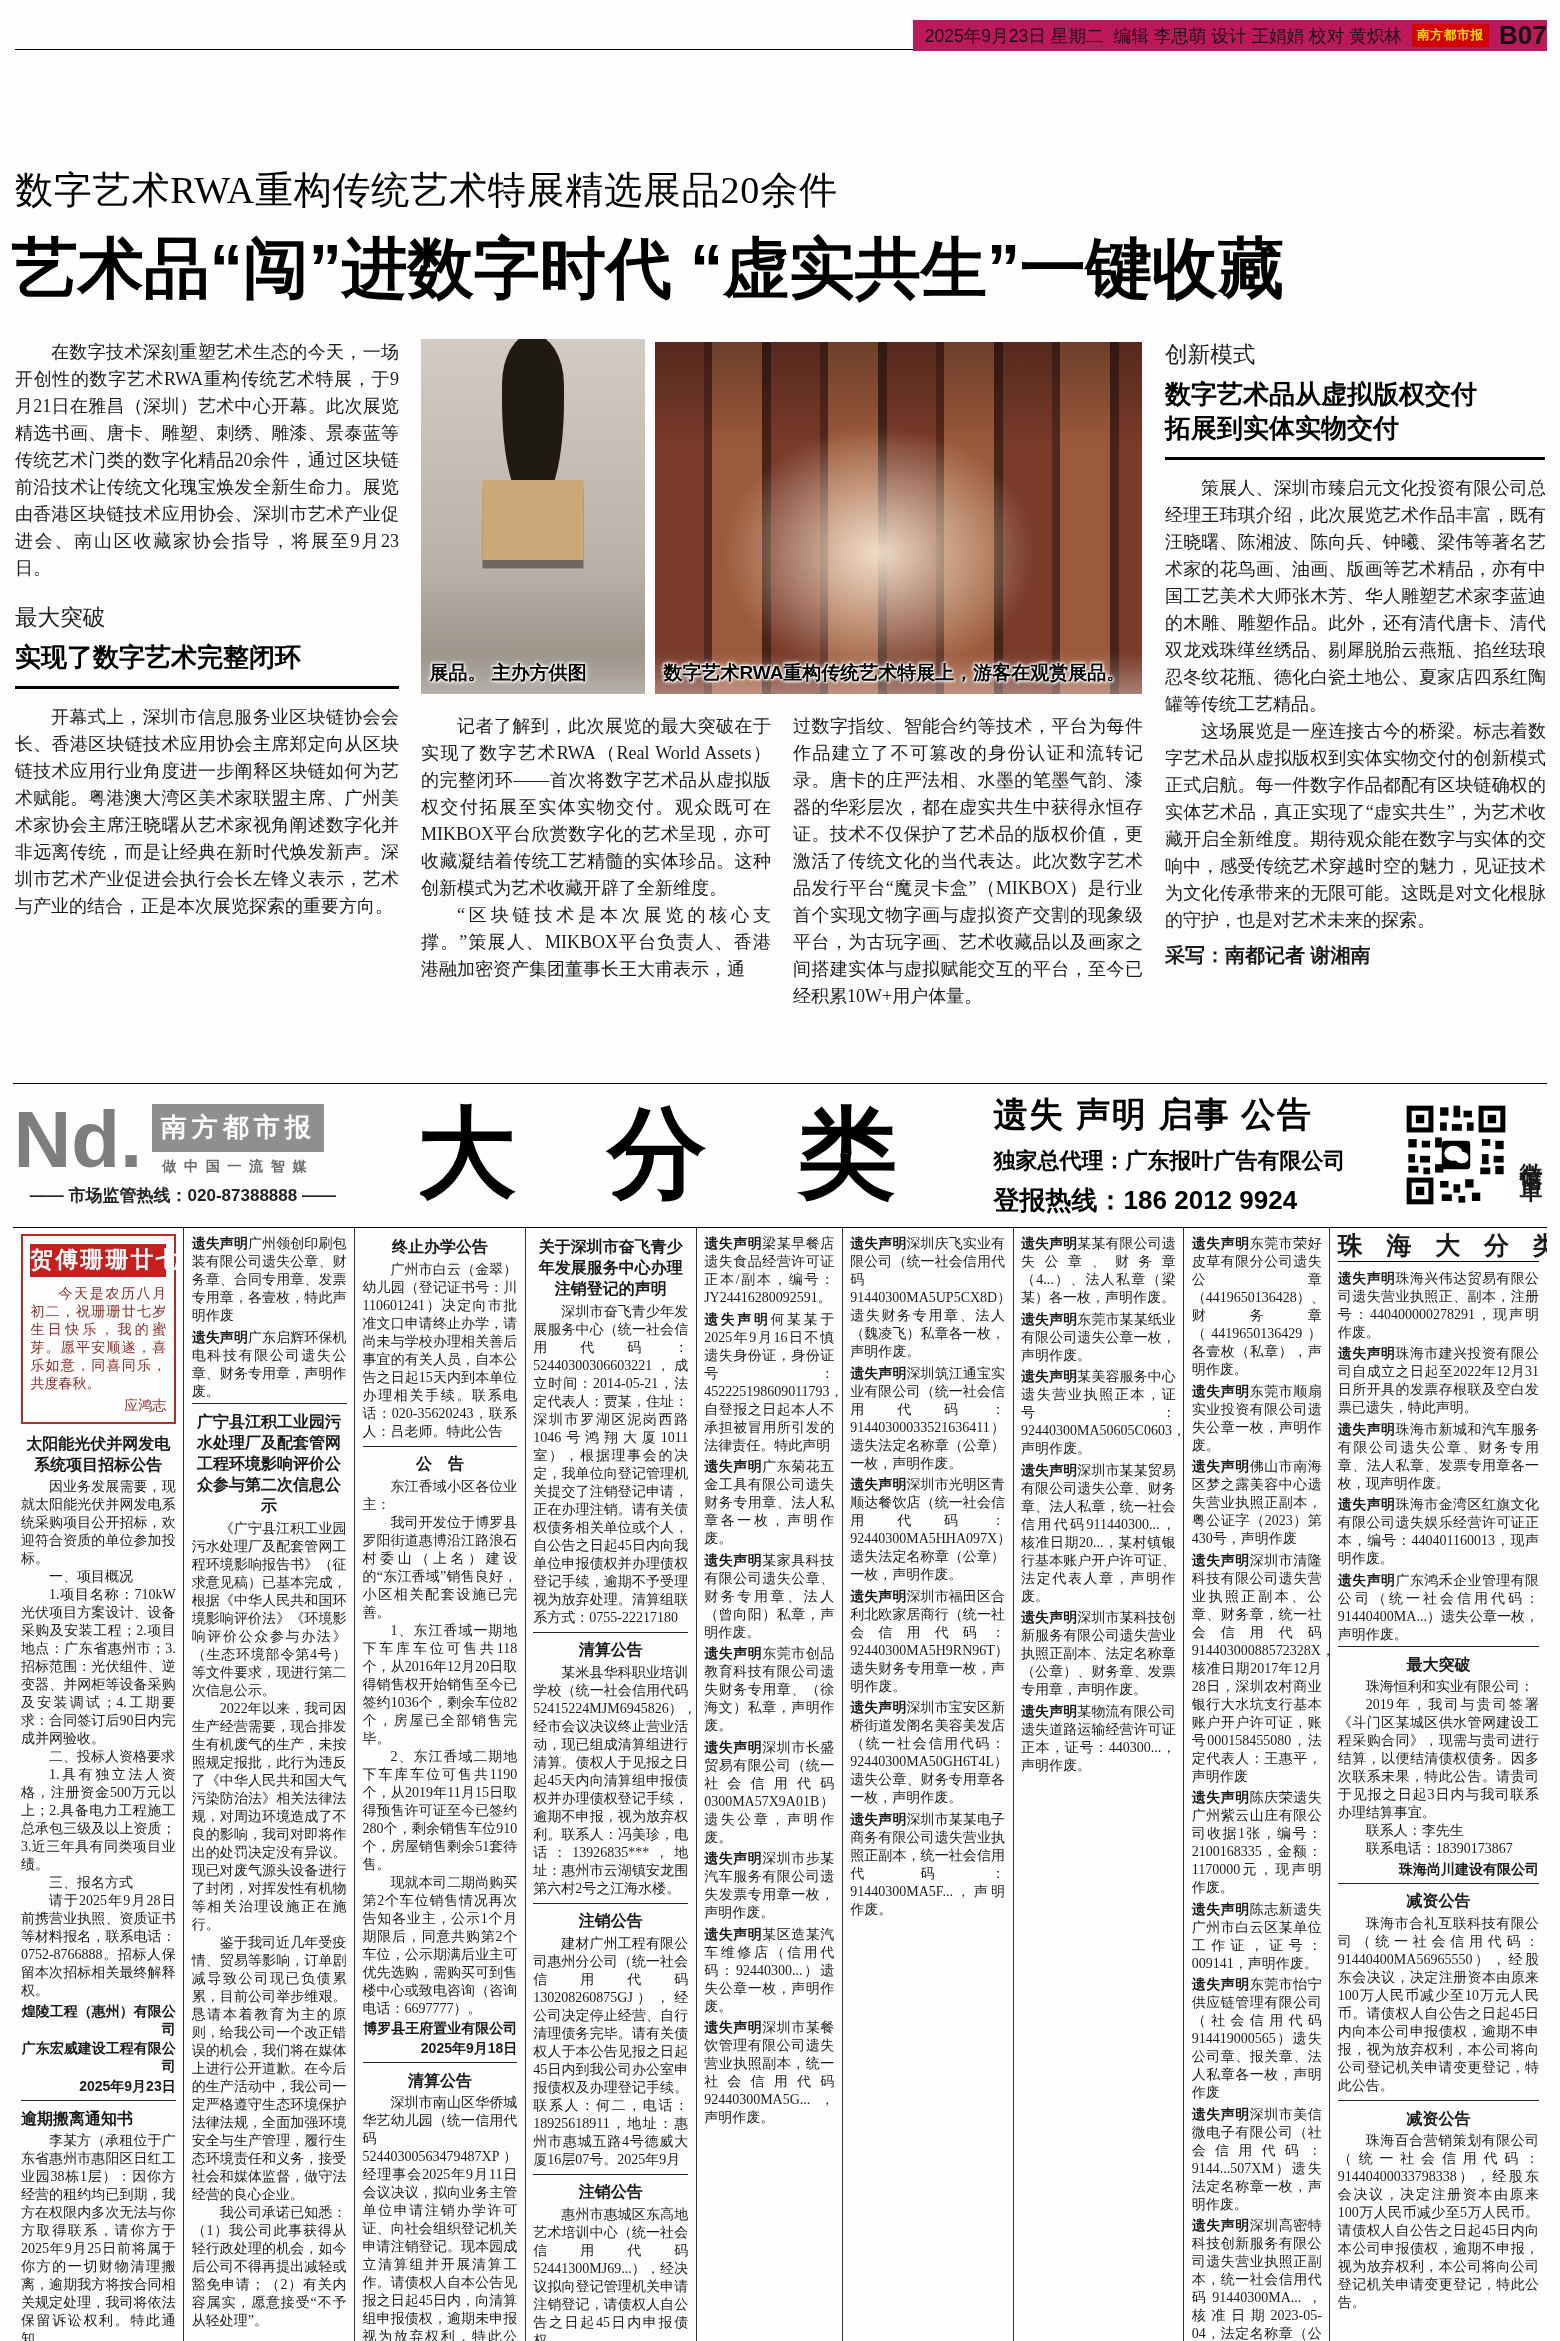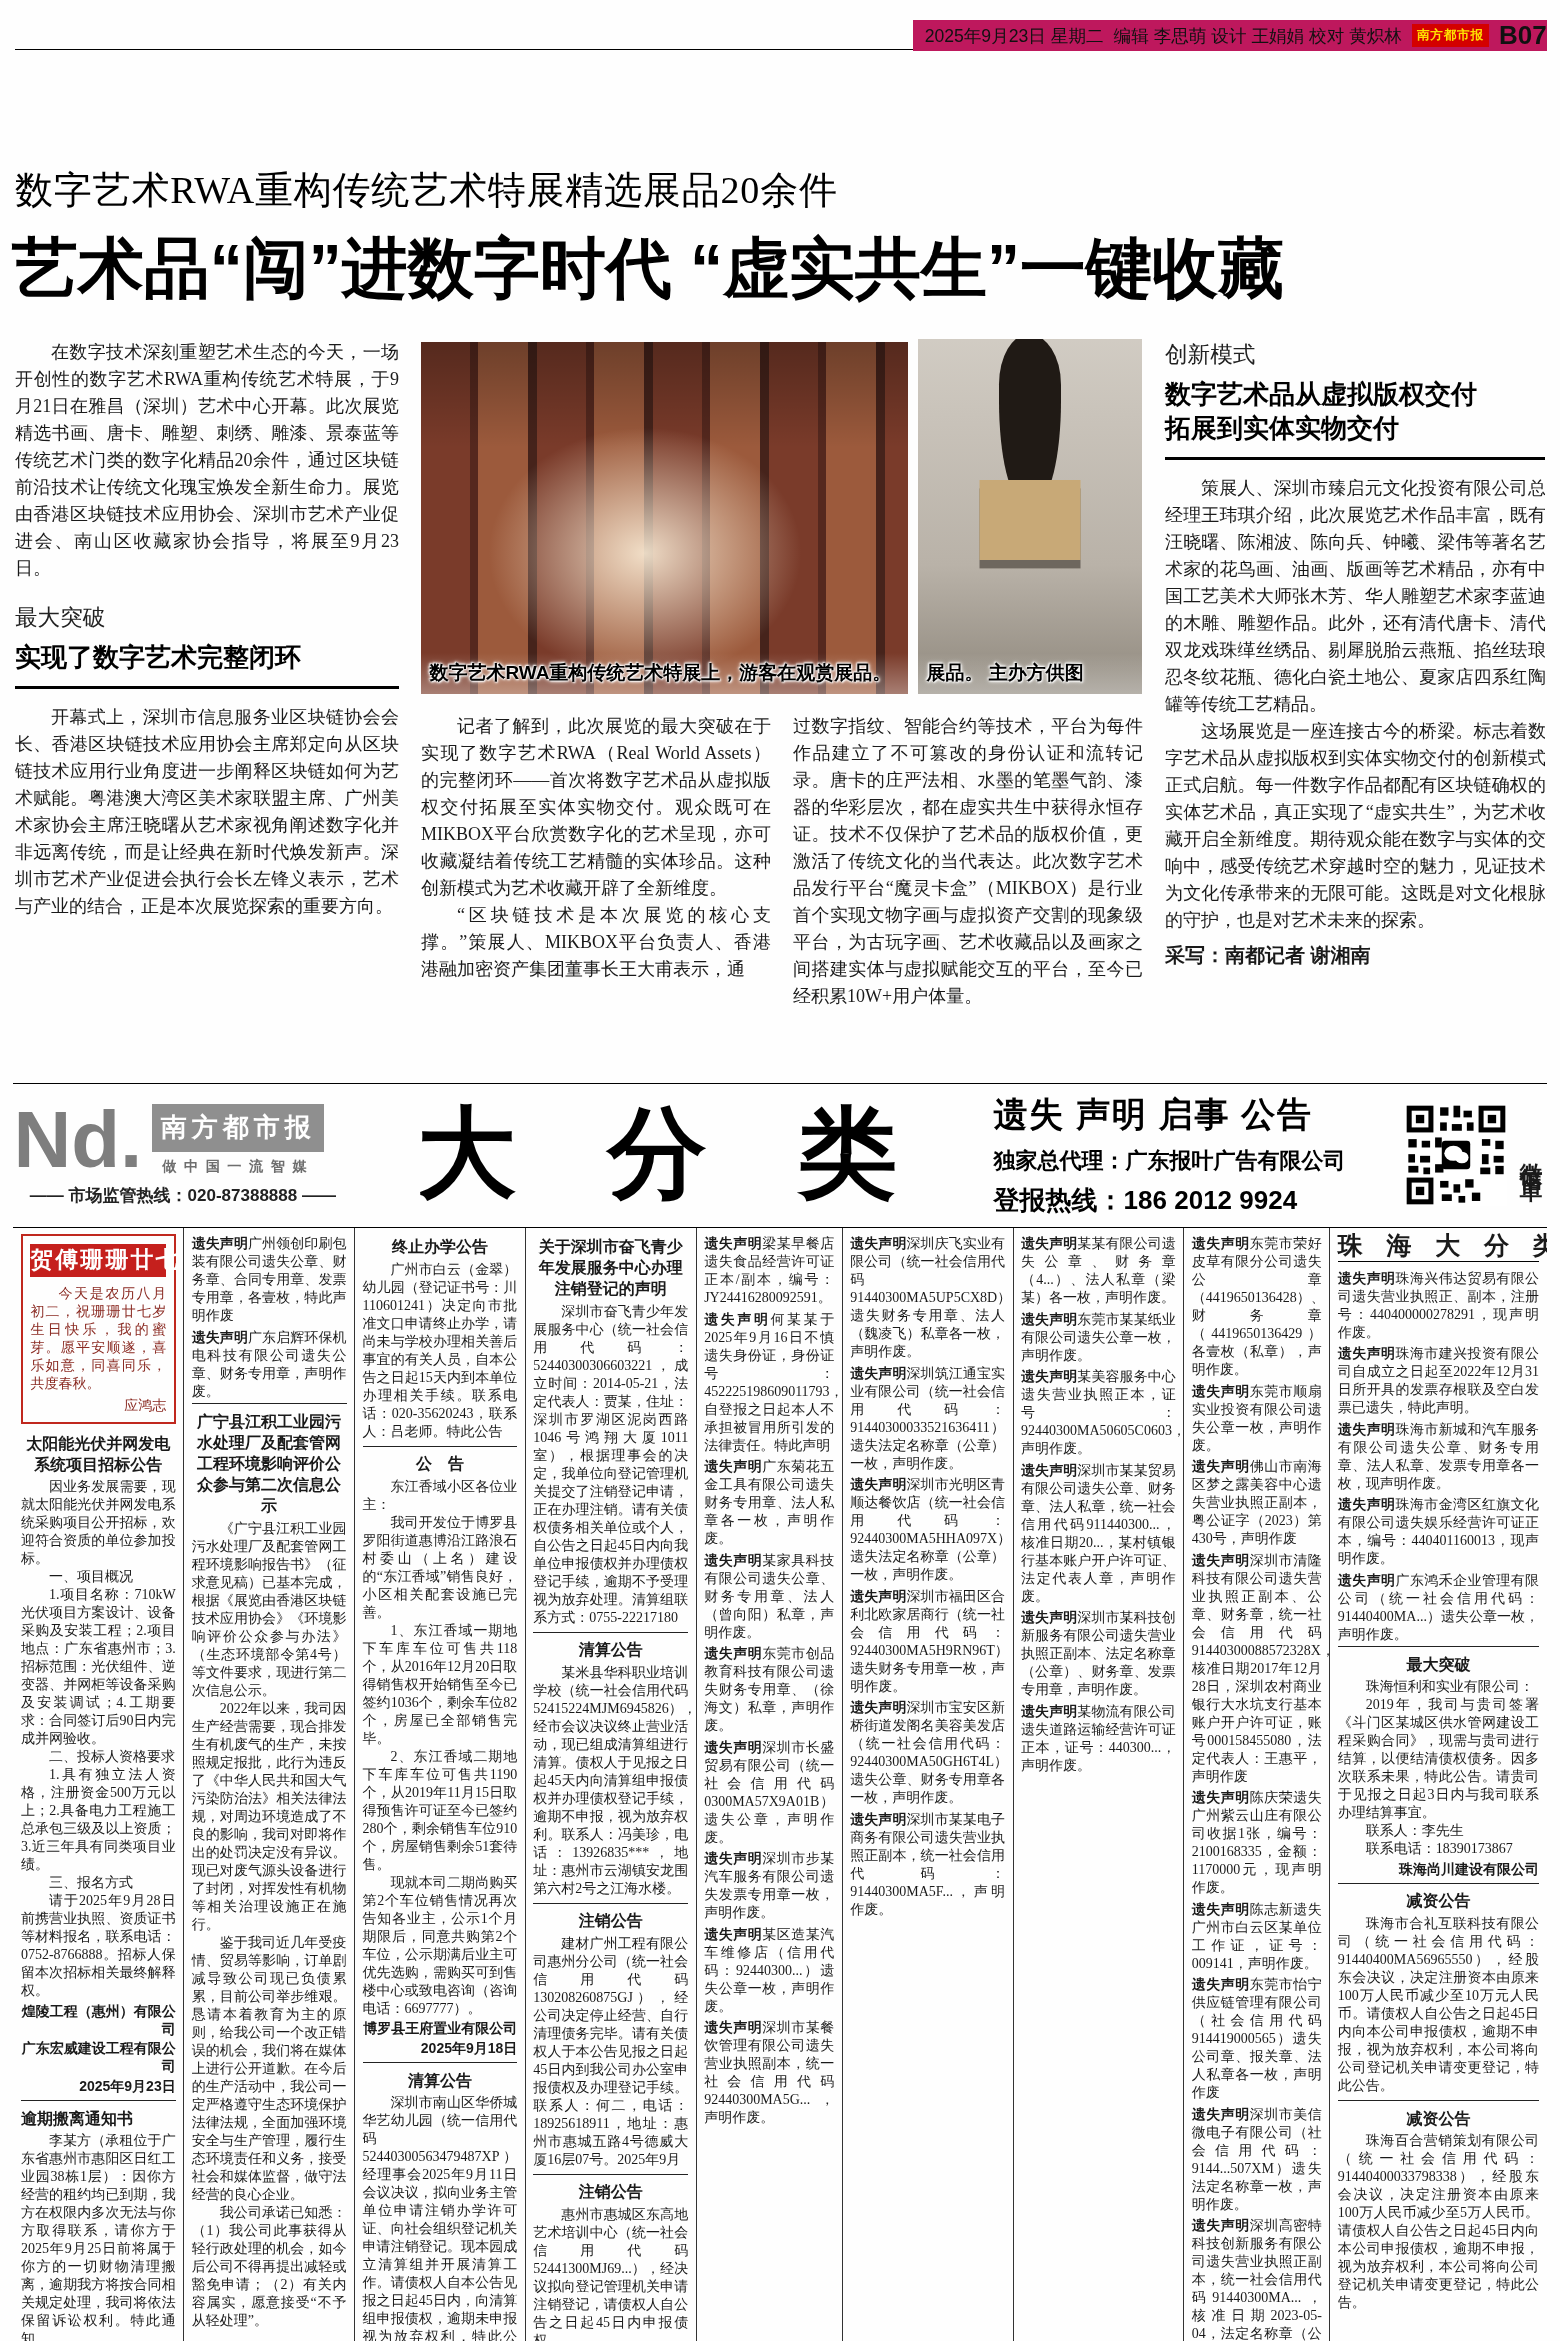--- a/index.html
+++ b/index.html
@@ -123,25 +123,25 @@
       <div class="subhead-block">
         <div class="subhead-small">最大突破</div>
         <div class="subhead-big">实现了数字艺术完整闭环</div>
         <div class="subhead-rule"></div>
       </div>
       <p class="indent">开幕式上，深圳市信息服务业区块链协会会长、香港区块链技术应用协会主席郑定向从区块链技术应用行业角度进一步阐释区块链如何为艺术赋能。粤港澳大湾区美术家联盟主席、广州美术家协会主席汪晓曙从艺术家视角阐述数字化并非远离传统，而是让经典在新时代焕发新声。深圳市艺术产业促进会执行会长左锋义表示，艺术与产业的结合，正是本次展览探索的重要方向。</p>
     </div>
 
     <div class="a-mid">
       <div class="photo-row">
+        <div class="photo photo-right">
+          <div class="photo-cap">展品。 主办方供图</div>
+        </div>
         <div class="photo photo-left">
           <div class="photo-cap">数字艺术RWA重构传统艺术特展上，游客在观赏展品。</div>
-        </div>
-        <div class="photo photo-right">
-          <div class="photo-cap">展品。 主办方供图</div>
         </div>
       </div>
       <div class="mid-text">
         <div>
           <p class="indent">记者了解到，此次展览的最大突破在于实现了数字艺术RWA（Real World Assets）的完整闭环——首次将数字艺术品从虚拟版权交付拓展至实体实物交付。观众既可在MIKBOX平台欣赏数字化的艺术呈现，亦可收藏凝结着传统工艺精髓的实体珍品。这种创新模式为艺术收藏开辟了全新维度。</p>
           <p class="indent">“区块链技术是本次展览的核心支撑。”策展人、MIKBOX平台负责人、香港港融加密资产集团董事长王大甫表示，通</p>
         </div>
         <div>
           <p>过数字指纹、智能合约等技术，平台为每件作品建立了不可篡改的身份认证和流转记录。唐卡的庄严法相、水墨的笔墨气韵、漆器的华彩层次，都在虚实共生中获得永恒存证。技术不仅保护了艺术品的版权价值，更激活了传统文化的当代表达。此次数字艺术品发行平台“魔灵卡盒”（MIKBOX）是行业首个实现文物字画与虚拟资产交割的现象级平台，为古玩字画、艺术收藏品以及画家之间搭建实体与虚拟赋能交互的平台，至今已经积累10W+用户体量。</p>
         </div>
@@ -255,21 +255,21 @@
         <div class="ad ruled">
           <div class="ad-title left">逾期搬离通知书</div>
           <p class="ad-p">李某方（承租位于广东省惠州市惠阳区日红工业园38栋1层）：因你方经营的租约均已到期，我方在权限内多次无法与你方取得联系，请你方于2025年9月25日前将属于你方的一切财物清理搬离，逾期我方将按合同相关规定处理，我司将依法保留诉讼权利。特此通知。</p>
         </div>
       </div>
       <div class="ads-col">
         <p class="runin"><b>遗失声明</b>广州领创印刷包装有限公司遗失公章、财务章、合同专用章、发票专用章，各壹枚，特此声明作废</p>
         <p class="runin"><b>遗失声明</b>广东启辉环保机电科技有限公司遗失公章、财务专用章，声明作废。</p>
         <div class="ad ruled">
           <div class="ad-title">广宁县江积工业园污水处理厂及配套管网工程环境影响评价公众参与第二次信息公示</div>
-          <p class="ad-p">《广宁县江积工业园污水处理厂及配套管网工程环境影响报告书》（征求意见稿）已基本完成，根据《展览由香港区块链技术应用协会》《环境影响评价公众参与办法》（生态环境部令第4号）等文件要求，现进行第二次信息公示。</p>
+          <p class="ad-p">《广宁县江积工业园污水处理厂及配套管网工程环境影响报告书》（征求意见稿）已基本完成，根据《中华人民共和国环境影响评价法》《环境影响评价公众参与办法》（生态环境部令第4号）等文件要求，现进行第二次信息公示。</p>
           <p class="ad-p">2022年以来，我司因生产经营需要，现合排发生有机废气的生产，未按照规定报批，此行为违反了《中华人民共和国大气污染防治法》相关法律法规，对周边环境造成了不良的影响，我司对即将作出的处罚决定没有异议。现已对废气源头设备进行了封闭，对挥发性有机物等相关治理设施正在施行。</p>
           <p class="ad-p">鉴于我司近几年受疫情、贸易等影响，订单剧减导致公司现已负债累累，目前公司举步维艰。恳请本着教育为主的原则，给我公司一个改正错误的机会，我们将在媒体上进行公开道歉。在今后的生产活动中，我公司一定严格遵守生态环境保护法律法规，全面加强环境安全与生产管理，履行生态环境责任和义务，接受社会和媒体监督，做守法经营的良心企业。</p>
           <p class="ad-p">我公司承诺已知悉：（1）我公司此事获得从轻行政处理的机会，如今后公司不得再提出减轻或豁免申请；（2）有关内容属实，愿意接受“不予从轻处理”。</p>
         </div>
       </div>
       <div class="ads-col">
         <div class="ad">
           <div class="ad-title">终止办学公告</div>
           <p class="ad-p">广州市白云（金翠）幼儿园（登记证书号：川110601241）决定向市批准文口申请终止办学，请尚未与学校办理相关善后事宜的有关人员，自本公告之日起15天内到本单位办理相关手续。联系电话：020-35620243，联系人：吕老师。特此公告</p>
         </div>

